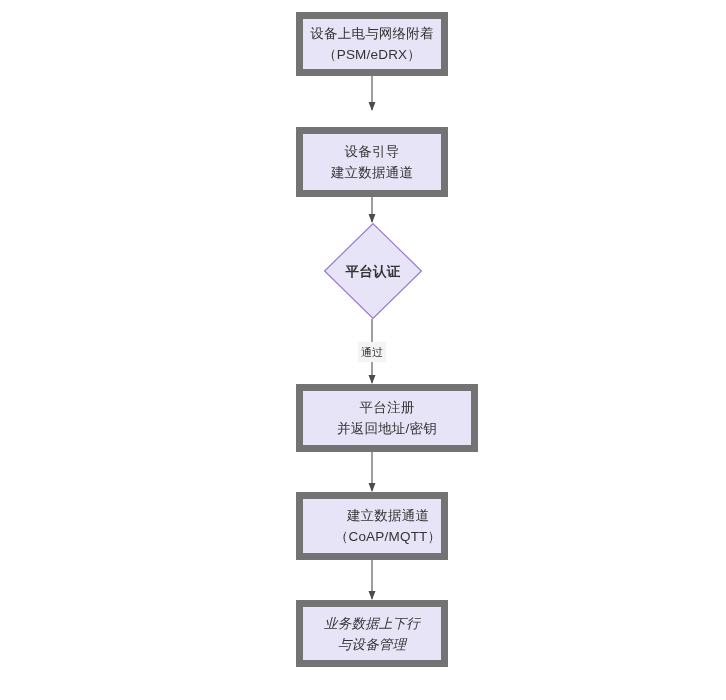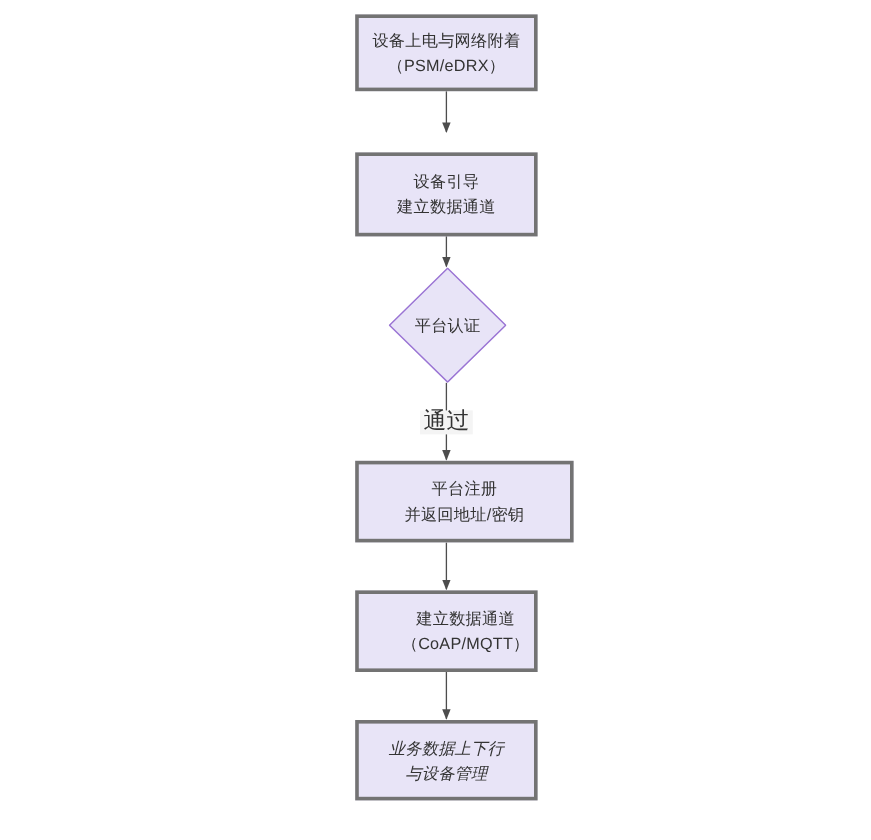--- a/index.html
+++ b/index.html
@@ -37,21 +37,21 @@
     justify-content: center;
     text-align: center;
     color: #333333;
     font-size: 13.5px;
     line-height: 21px;
     letter-spacing: 0.2px;
   }
 
   .node.process {
     background: #e8e4f7;
-    border: 3px solid #737373;
+    border: 7px solid #737373;
   }
 
   .node .line {
     display: block;
     white-space: nowrap;
   }
 
   
   .node.decision {
     background: transparent;
@@ -69,21 +69,21 @@
     z-index: 2;
     color: #333333;
     font-size: 13.5px;
     line-height: 21px;
   }
 
   .edge-label {
     position: absolute;
     background: #f4f4f4;
     color: #333333;
-    font-size: 19px;
+    font-size: 11px;
     line-height: 18px;
     padding: 1px 3px;
     white-space: nowrap;
     transform: translate(-50%, -50%);
   }
 </style>
 </head>
 <body>
 
 <div id="canvas">
@@ -106,21 +106,21 @@
   <div class="node process" style="left: 296px; top: 12px; width: 152px; height: 64px;">
     <span class="line">设备上电与网络附着</span>
     <span class="line">（PSM/eDRX）</span>
   </div>
 
   <div class="node process" style="left: 296px; top: 111px; width: 152px; height: 70px; margin-top: 16px;">
     <span class="line">设备引导</span>
     <span class="line">建立数据通道</span>
   </div>
 
-  <div class="node decision" style="left: 324px; top: 223px; width: 98px; height: 96px;">
+  <div class="node decision" style="left: 324px; top: 223px; width: 98px; height: 96px; font-weight: bold;">
     <svg class="diamond-shape" viewBox="0 0 100 100" preserveAspectRatio="none" xmlns="http://www.w3.org/2000/svg">
       <polygon points="50,0.6 99.4,50 50,99.4 0.6,50" fill="#e8e4f7" stroke="#9a74d4" stroke-width="1.2" vector-effect="non-scaling-stroke"></polygon>
     </svg>
     <span class="dlabel">平台认证</span>
   </div>
 
   <div class="node process" style="left: 296px; top: 384px; width: 182px; height: 68px;">
     <span class="line">平台注册</span>
     <span class="line">并返回地址/密钥</span>
   </div>

